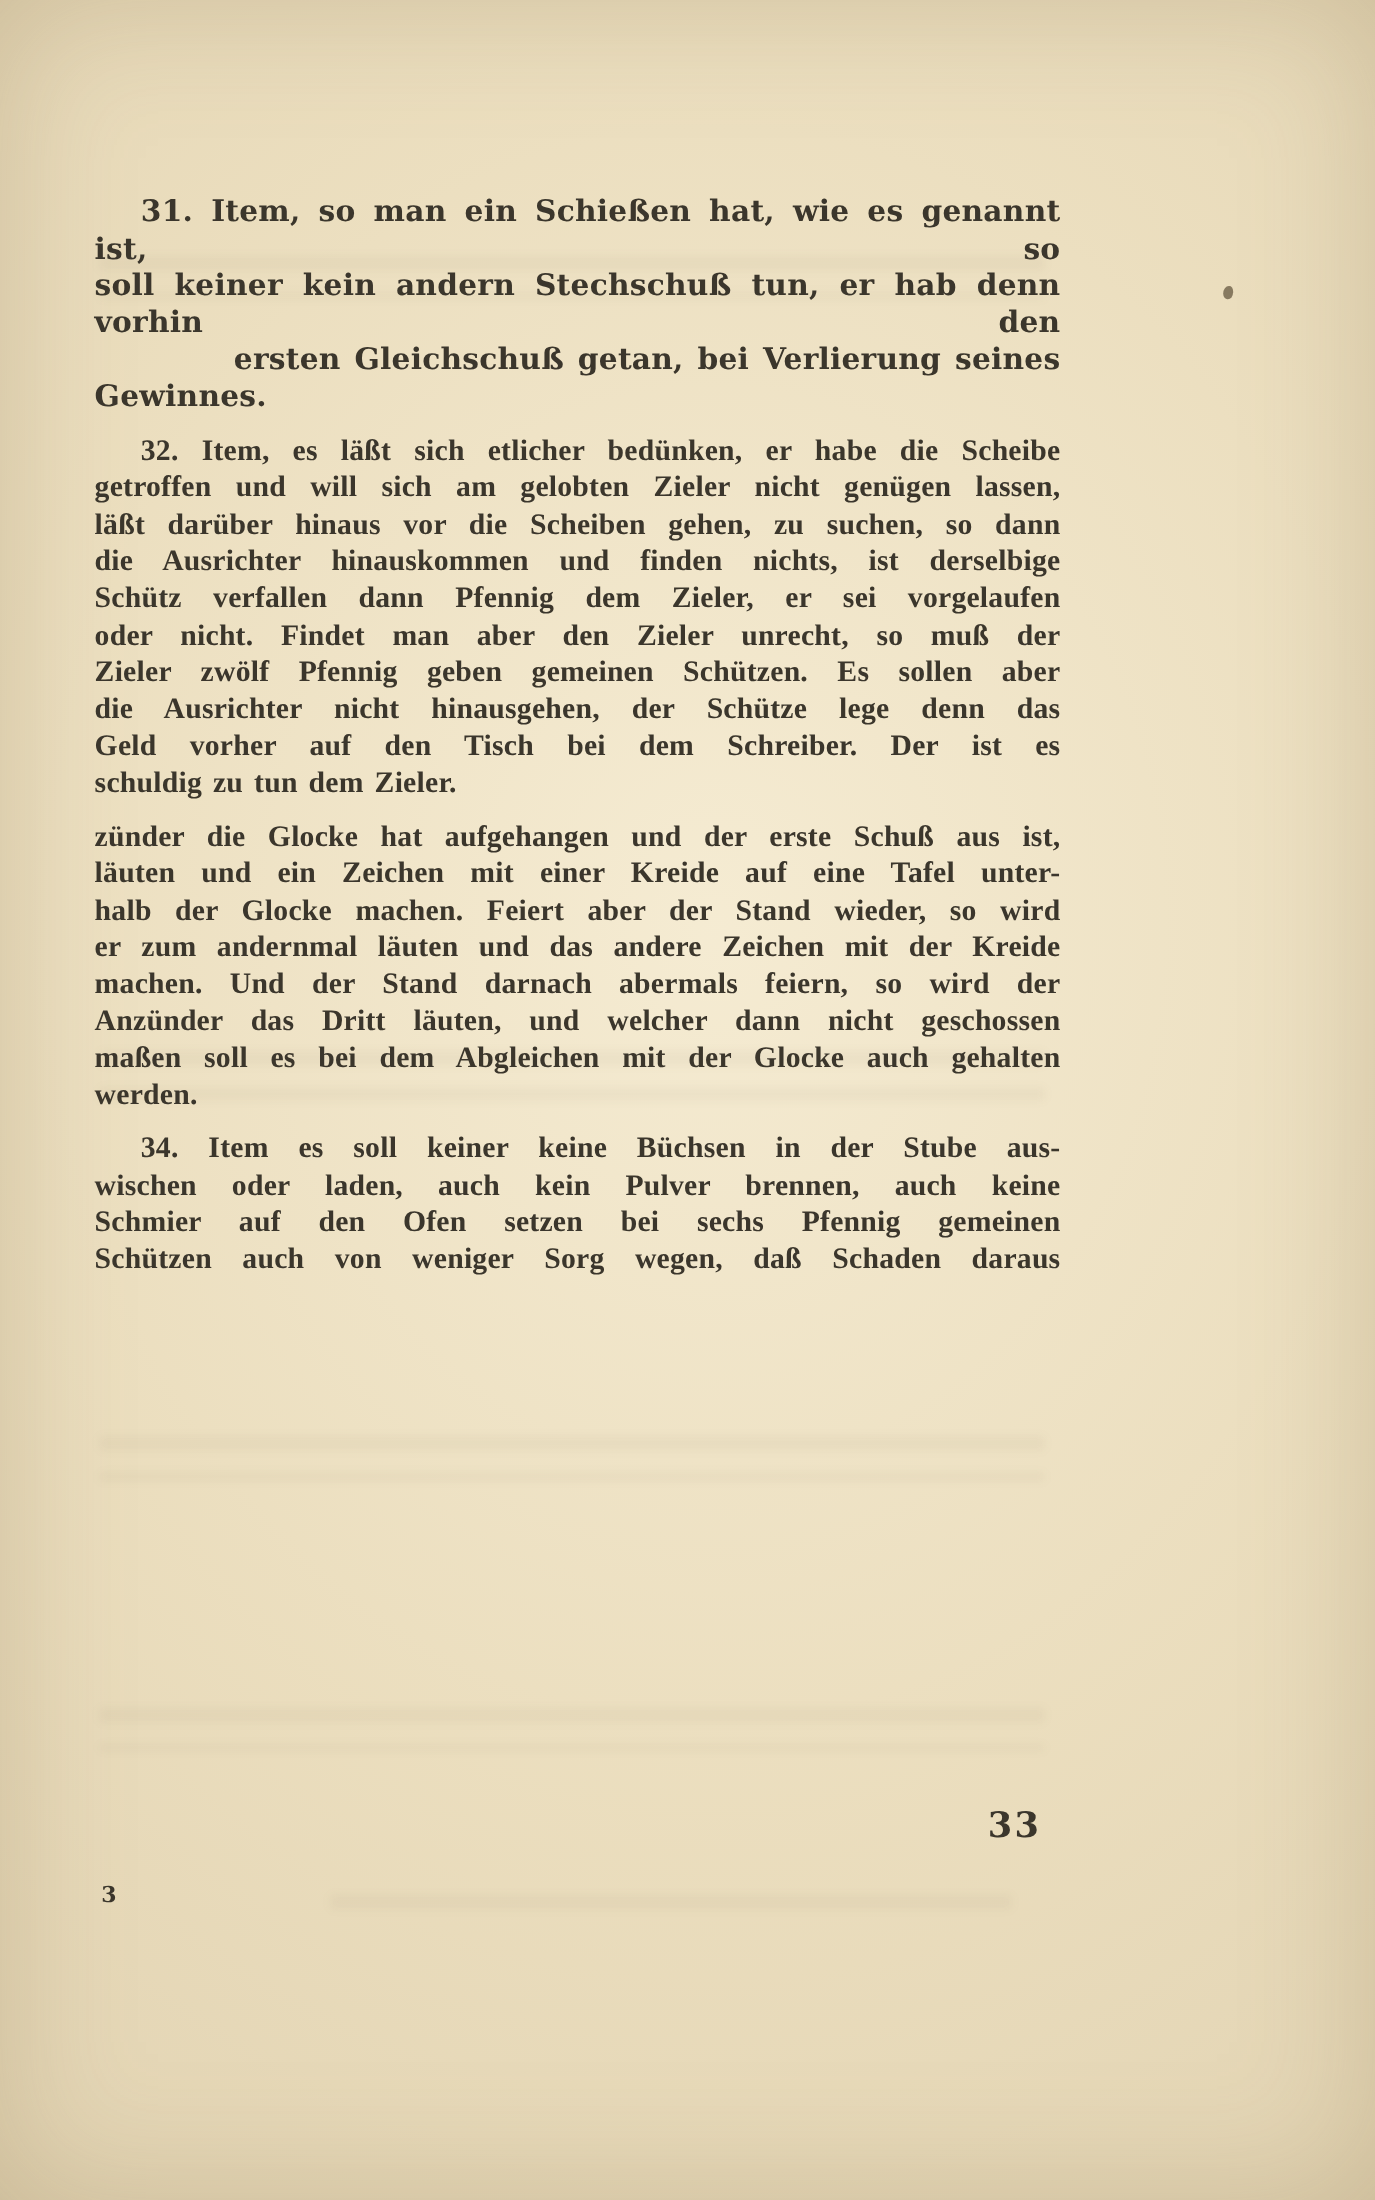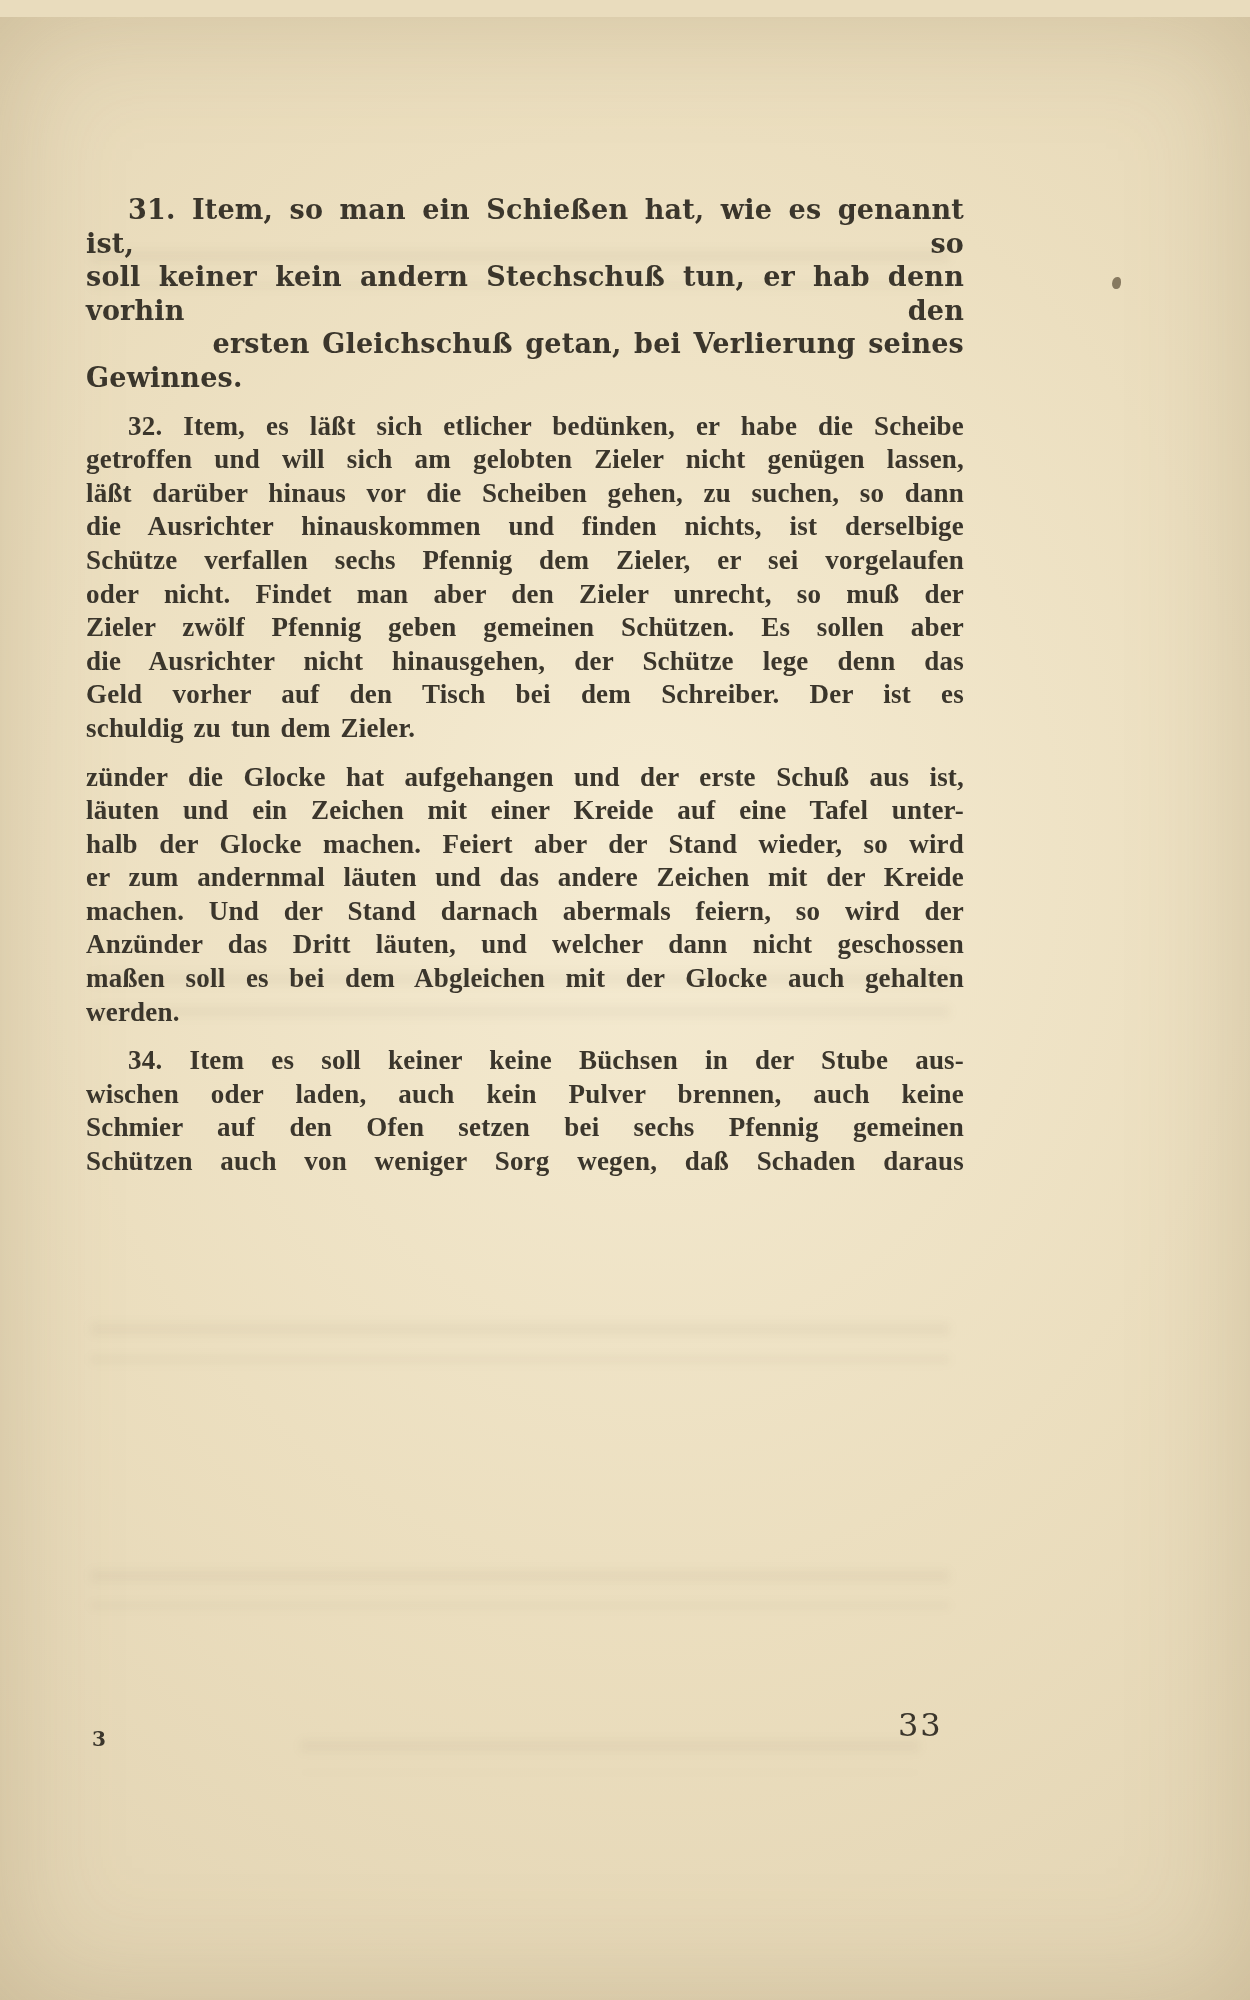--- a/index.html
+++ b/index.html
@@ -17,21 +17,20 @@
   .page {
     position: absolute;
     inset: 0;
     background:
       radial-gradient(ellipse 120% 90% at 52% 42%,
         rgba(255,248,228,0.55) 0%,
         rgba(240,226,192,0.25) 45%,
         rgba(196,176,138,0.35) 100%),
       var(--paper, #e9dcbd);
     box-shadow: inset 0 0 120px rgba(140,118,80,0.28);
-    margin-top: 17px;
   }
   
   .ghost {
     position: absolute;
     left: 90px;
     width: 860px;
     background: repeating-linear-gradient(
       180deg,
       rgba(120,104,78,0.10) 0px, rgba(120,104,78,0.10) 14px,
       rgba(0,0,0,0) 14px, rgba(0,0,0,0) 33px);
@@ -70,23 +69,23 @@
     position: absolute;
     left: 92px;
     top: 1710px;
     font-size: 20px;
     font-weight: bold;
     color: var(--ink, #3b362c);
   }
   .page-number {
     position: absolute;
     left: 898px;
-    top: 1689px;
+    top: 1640px;
     font-size: 32px;
-    font-weight: normal;
+    font-weight: bold;
     letter-spacing: 2px;
     color: var(--ink, #3b362c);
   }
   .speck {
     position: absolute;
     left: 1112px;
     top: 260px;
     width: 9px;
     height: 12px;
     border-radius: 60% 40% 55% 45%;
@@ -108,21 +107,21 @@
       <div class="paragraph">
         <div class="line first">31. Item, so man ein Schießen hat, wie es genannt ist, so</div>
         <div class="line">soll keiner kein andern Stechschuß tun, er hab denn vorhin den</div>
         <div class="line last">ersten Gleichschuß getan, bei Verlierung seines Gewinnes.</div>
       </div>
       <div class="paragraph">
         <div class="line first">32. Item, es läßt sich etlicher bedünken, er habe die Scheibe</div>
         <div class="line">getroffen und will sich am gelobten Zieler nicht genügen lassen,</div>
         <div class="line">läßt darüber hinaus vor die Scheiben gehen, zu suchen, so dann</div>
         <div class="line">die Ausrichter hinauskommen und finden nichts, ist derselbige</div>
-        <div class="line">Schütze verfallen sechs Pfennig dem Zieler, er sei vorgelaufen</div>
+        <div class="line">Schütz verfallen dann Pfennig dem Zieler, er sei vorgelaufen</div>
         <div class="line">oder nicht.  Findet man aber den Zieler unrecht, so muß der</div>
         <div class="line">Zieler zwölf Pfennig geben gemeinen Schützen.  Es sollen aber</div>
         <div class="line">die Ausrichter nicht hinausgehen, der Schütze lege denn das</div>
         <div class="line">Geld vorher auf den Tisch bei dem Schreiber.  Der ist es</div>
         <div class="line last">schuldig zu tun dem Zieler.</div>
       </div>
       <div class="paragraph">
         <div class="line">zünder die Glocke hat aufgehangen und der erste Schuß aus ist,</div>
         <div class="line">läuten und ein Zeichen mit einer Kreide auf eine Tafel unter-</div>
         <div class="line">halb der Glocke machen.  Feiert aber der Stand wieder, so wird</div>

